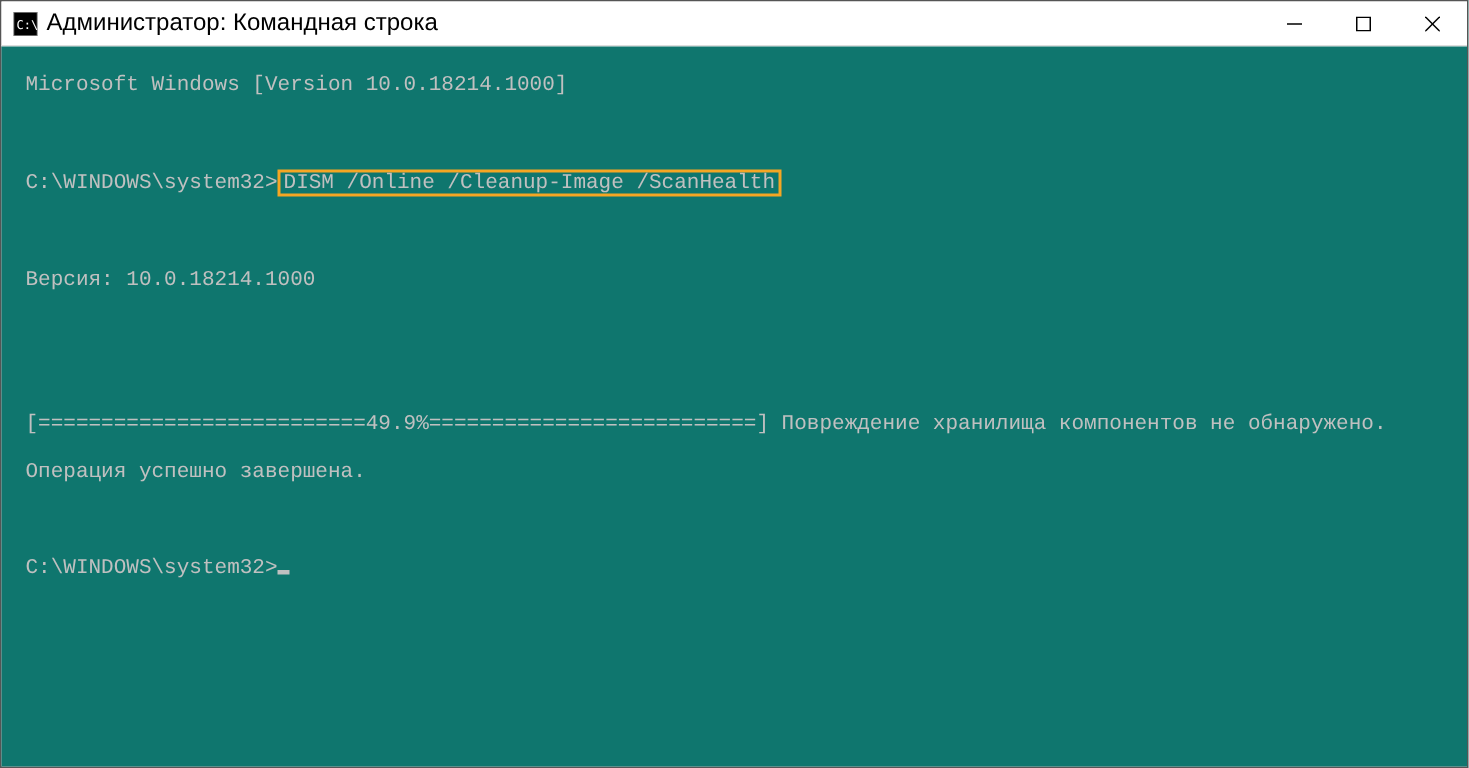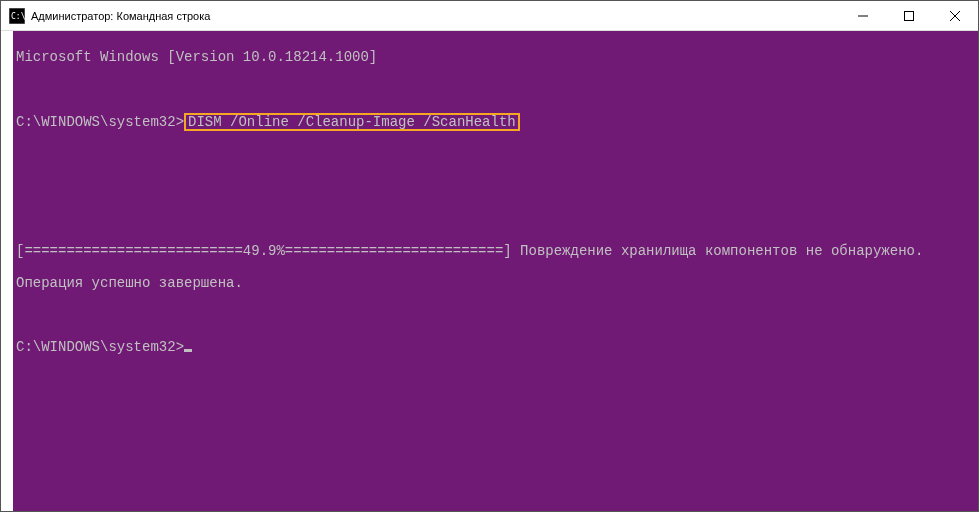--- a/index.html
+++ b/index.html
@@ -28,50 +28,49 @@
     .titlebar-icon {
       width: 16px;
       height: 16px;
       margin: 0 6px 0 8px;
       display: flex;
       align-items: center;
       justify-content: center;
     }
     .titlebar-icon svg { width: 16px; height: 16px; }
     .title-text {
-      font-size: 11px;
+      font-size: 16px;
       color: #000;
       flex: 1;
     }
     .win-controls {
       display: flex;
       height: 100%;
     }
     .win-btn {
       width: 46px;
       height: 100%;
       display: flex;
       align-items: center;
       justify-content: center;
       font-size: 13px;
       color: #000;
     }
     .win-btn svg { width: 10px; height: 10px; }
     .terminal {
       flex: 1;
-      background: #701a75;
+      background: #0f766e;
       color: #c0c0c0;
       font-family: Consolas, "Courier New", monospace;
       font-size: 14px;
       line-height: 16px;
-      padding: 2px 3px;
+      padding: 2px 16px;
       white-space: pre;
       overflow: hidden;
       position: relative;
-      margin-left: 12px;
     }
     .line { display: block; }
     .highlight {
       border: 2px solid #f5a623;
       padding: 0 2px;
       display: inline-block;
       line-height: 14px;
     }
     .cursor {
       display: inline-block;
@@ -111,20 +110,21 @@
             <line x1="10" y1="0" x2="0" y2="10" stroke="#000" stroke-width="1"></line>
           </svg>
       </div>
     </div>
   </div>
   <div class="terminal">
 <span class="line">Microsoft Windows [Version 10.0.18214.1000]</span>
 <span class="line"> </span>
 <span class="line"><span>C:\WINDOWS\system32&gt;</span><span class="highlight">DISM /Online /Cleanup-Image /ScanHealth</span></span>
 <span class="line"> </span>
+<span class="line">Версия: 10.0.18214.1000</span>
 <span class="line"> </span>
 <span class="line"> </span>
 <span class="line">[==========================49.9%==========================] Повреждение хранилища компонентов не обнаружено.</span>
 <span class="line">Операция успешно завершена.</span>
 <span class="line"> </span>
 <span class="line"><span>C:\WINDOWS\system32&gt;</span><span class="cursor"></span></span>
   </div>
 </div>
 
 </body></html>

